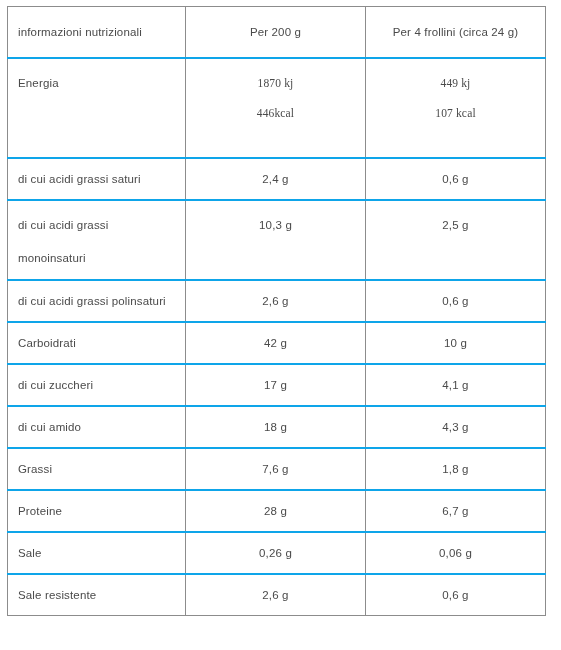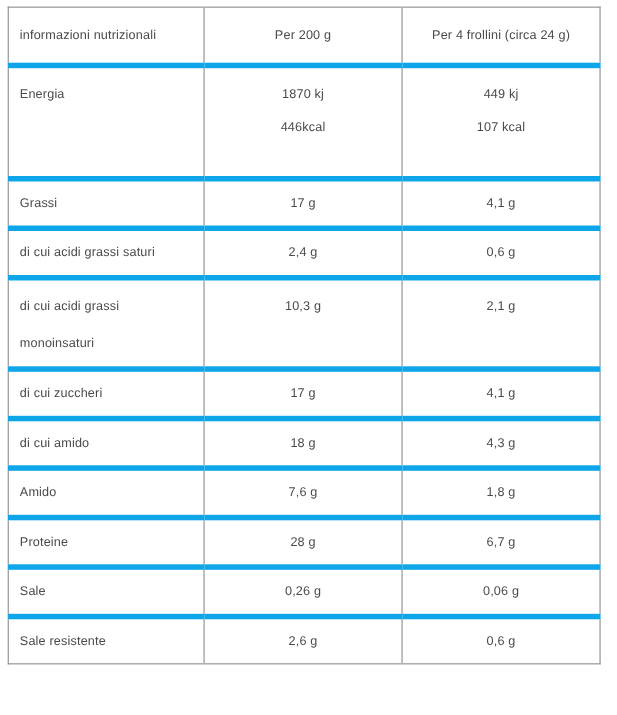--- a/index.html
+++ b/index.html
@@ -31,21 +31,21 @@
   table.nutrition tr { }
 
   table.nutrition th,
   table.nutrition td {
     font-weight: normal;
     color: #4a4a4a;
     font-size: 11.5px;
     letter-spacing: 0.15px;
     padding: 0 10px;
     vertical-align: middle;
-    border-bottom: 5px solid #0ea5e9;
+    border-bottom: 2px solid #0ea5e9;
   }
   
   table.nutrition th.label,
   table.nutrition td.label,
   table.nutrition th.val1,
   table.nutrition td.val1 {
     border-right: 1px solid #8c8c8c;
   }
 
   table.nutrition th.label,
@@ -71,21 +71,21 @@
 
   
   tr.r-head th { height: 50px; }
   tr.r-energy td { height: 84px; vertical-align: top; padding-top: 14px; }
   tr.r-std td { height: 40px; }
   tr.r-tall td { height: 64px; vertical-align: top; padding-top: 14px; }
 
   tr.r-energy td.label { vertical-align: top; }
   tr.r-tall td.label { vertical-align: top; }
 
-  .energy-line { display: block; }
+  .energy-line { display: block; font-family: Liberation Serif, serif; }
   .energy-line + .energy-line { margin-top: 9px; }
   .wrap-line { display: block; }
   .wrap-line + .wrap-line { margin-top: 12px; }
 
   tr.r-last td { border-bottom: none; }
 </style>
 </head>
 <body>
 
 <div id="nutrition-wrap">
@@ -108,57 +108,62 @@
         <td class="val1">
           <span class="energy-line">1870 kj</span>
           <span class="energy-line">446kcal</span>
         </td>
         <td class="val2">
           <span class="energy-line">449 kj</span>
           <span class="energy-line">107 kcal</span>
         </td>
       </tr>
 
-      <tr class="r-std">
-        <td class="label">Grassi</td>
-        <td class="val1">17 g</td>
-        <td class="val2">4,1 g</td>
-      </tr>
 
       <tr class="r-std">
         <td class="label">di cui acidi grassi saturi</td>
         <td class="val1">2,4 g</td>
         <td class="val2">0,6 g</td>
       </tr>
 
       <tr class="r-tall">
         <td class="label">
           <span class="wrap-line">di cui acidi grassi</span>
           <span class="wrap-line">monoinsaturi</span>
         </td>
         <td class="val1">10,3 g</td>
-        <td class="val2">2,1 g</td>
+        <td class="val2">2,5 g</td>
       </tr>
 
+      <tr class="r-std">
+        <td class="label">di cui acidi grassi polinsaturi</td>
+        <td class="val1">2,6 g</td>
+        <td class="val2">0,6 g</td>
+      </tr>
 
+      <tr class="r-std">
+        <td class="label">Carboidrati</td>
+        <td class="val1">42 g</td>
+        <td class="val2">10 g</td>
+      </tr>
 
       <tr class="r-std">
         <td class="label">di cui zuccheri</td>
         <td class="val1">17 g</td>
         <td class="val2">4,1 g</td>
       </tr>
 
       <tr class="r-std">
         <td class="label">di cui amido</td>
         <td class="val1">18 g</td>
         <td class="val2">4,3 g</td>
       </tr>
 
       <tr class="r-std">
-        <td class="label">Amido</td>
+        <td class="label">Grassi</td>
         <td class="val1">7,6 g</td>
         <td class="val2">1,8 g</td>
       </tr>
 
       <tr class="r-std">
         <td class="label">Proteine</td>
         <td class="val1">28 g</td>
         <td class="val2">6,7 g</td>
       </tr>
 

